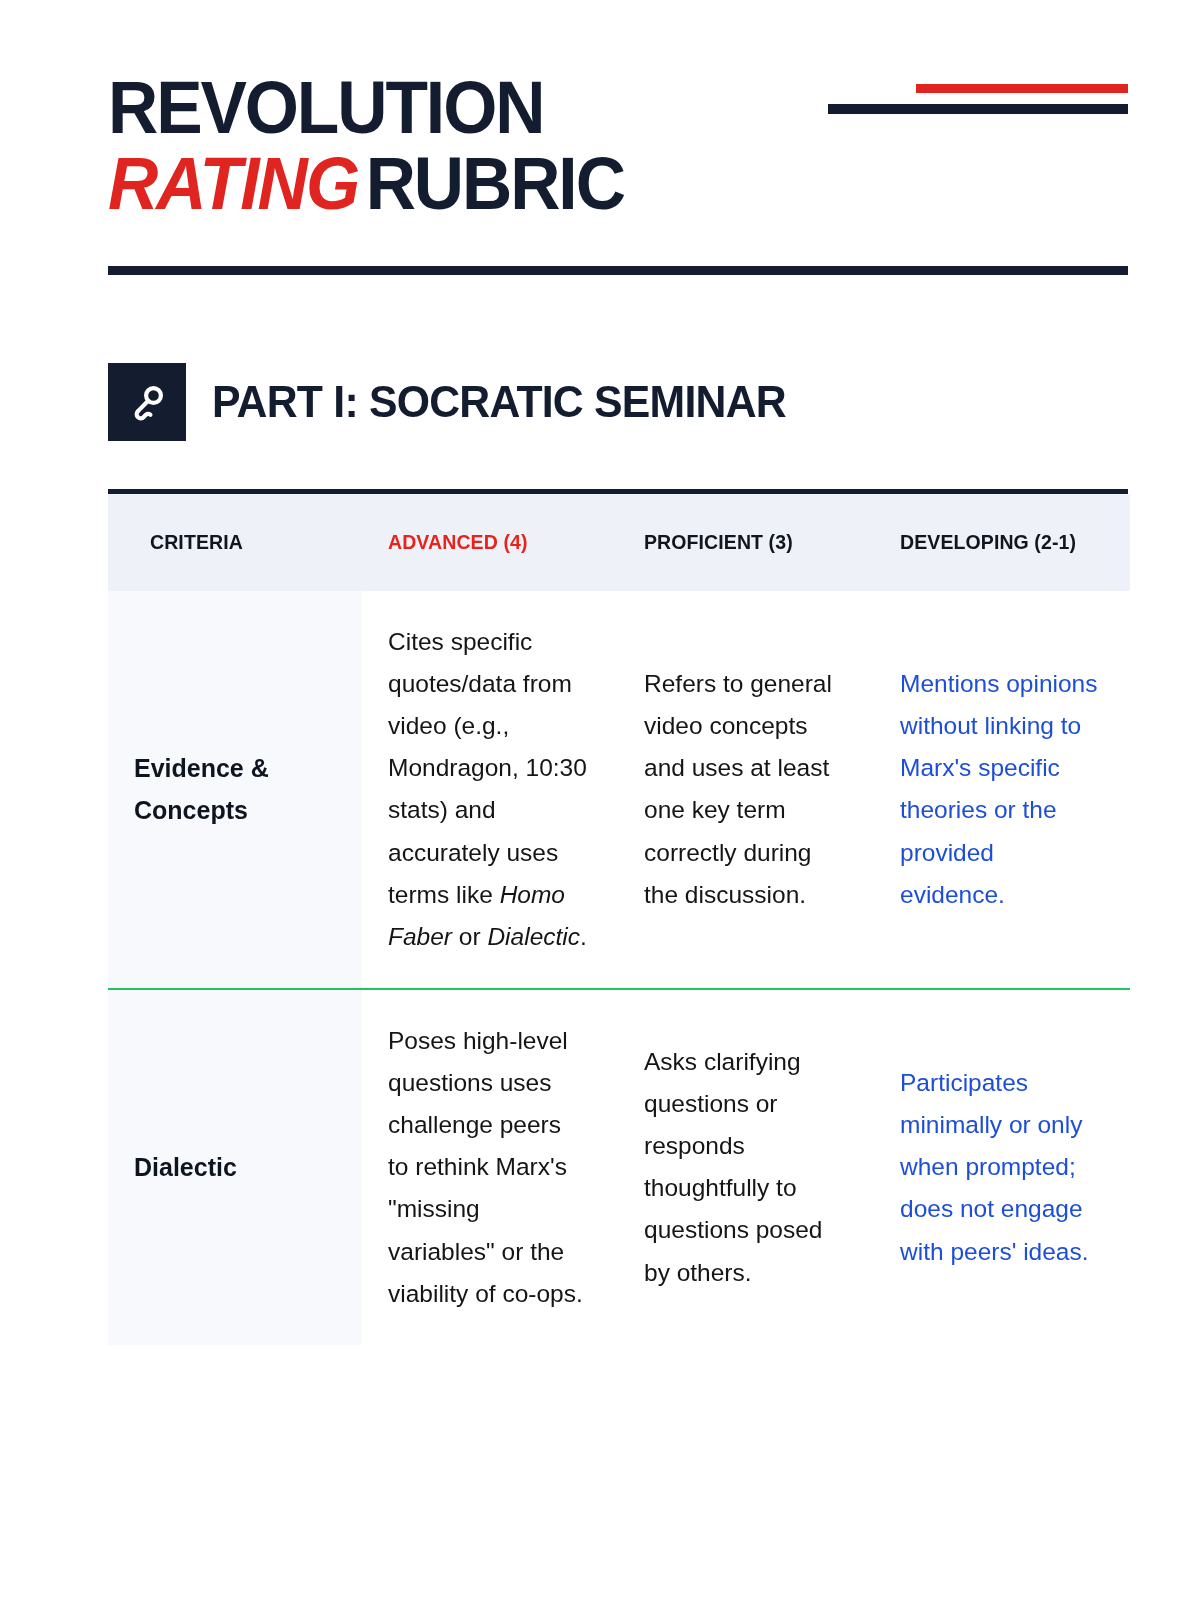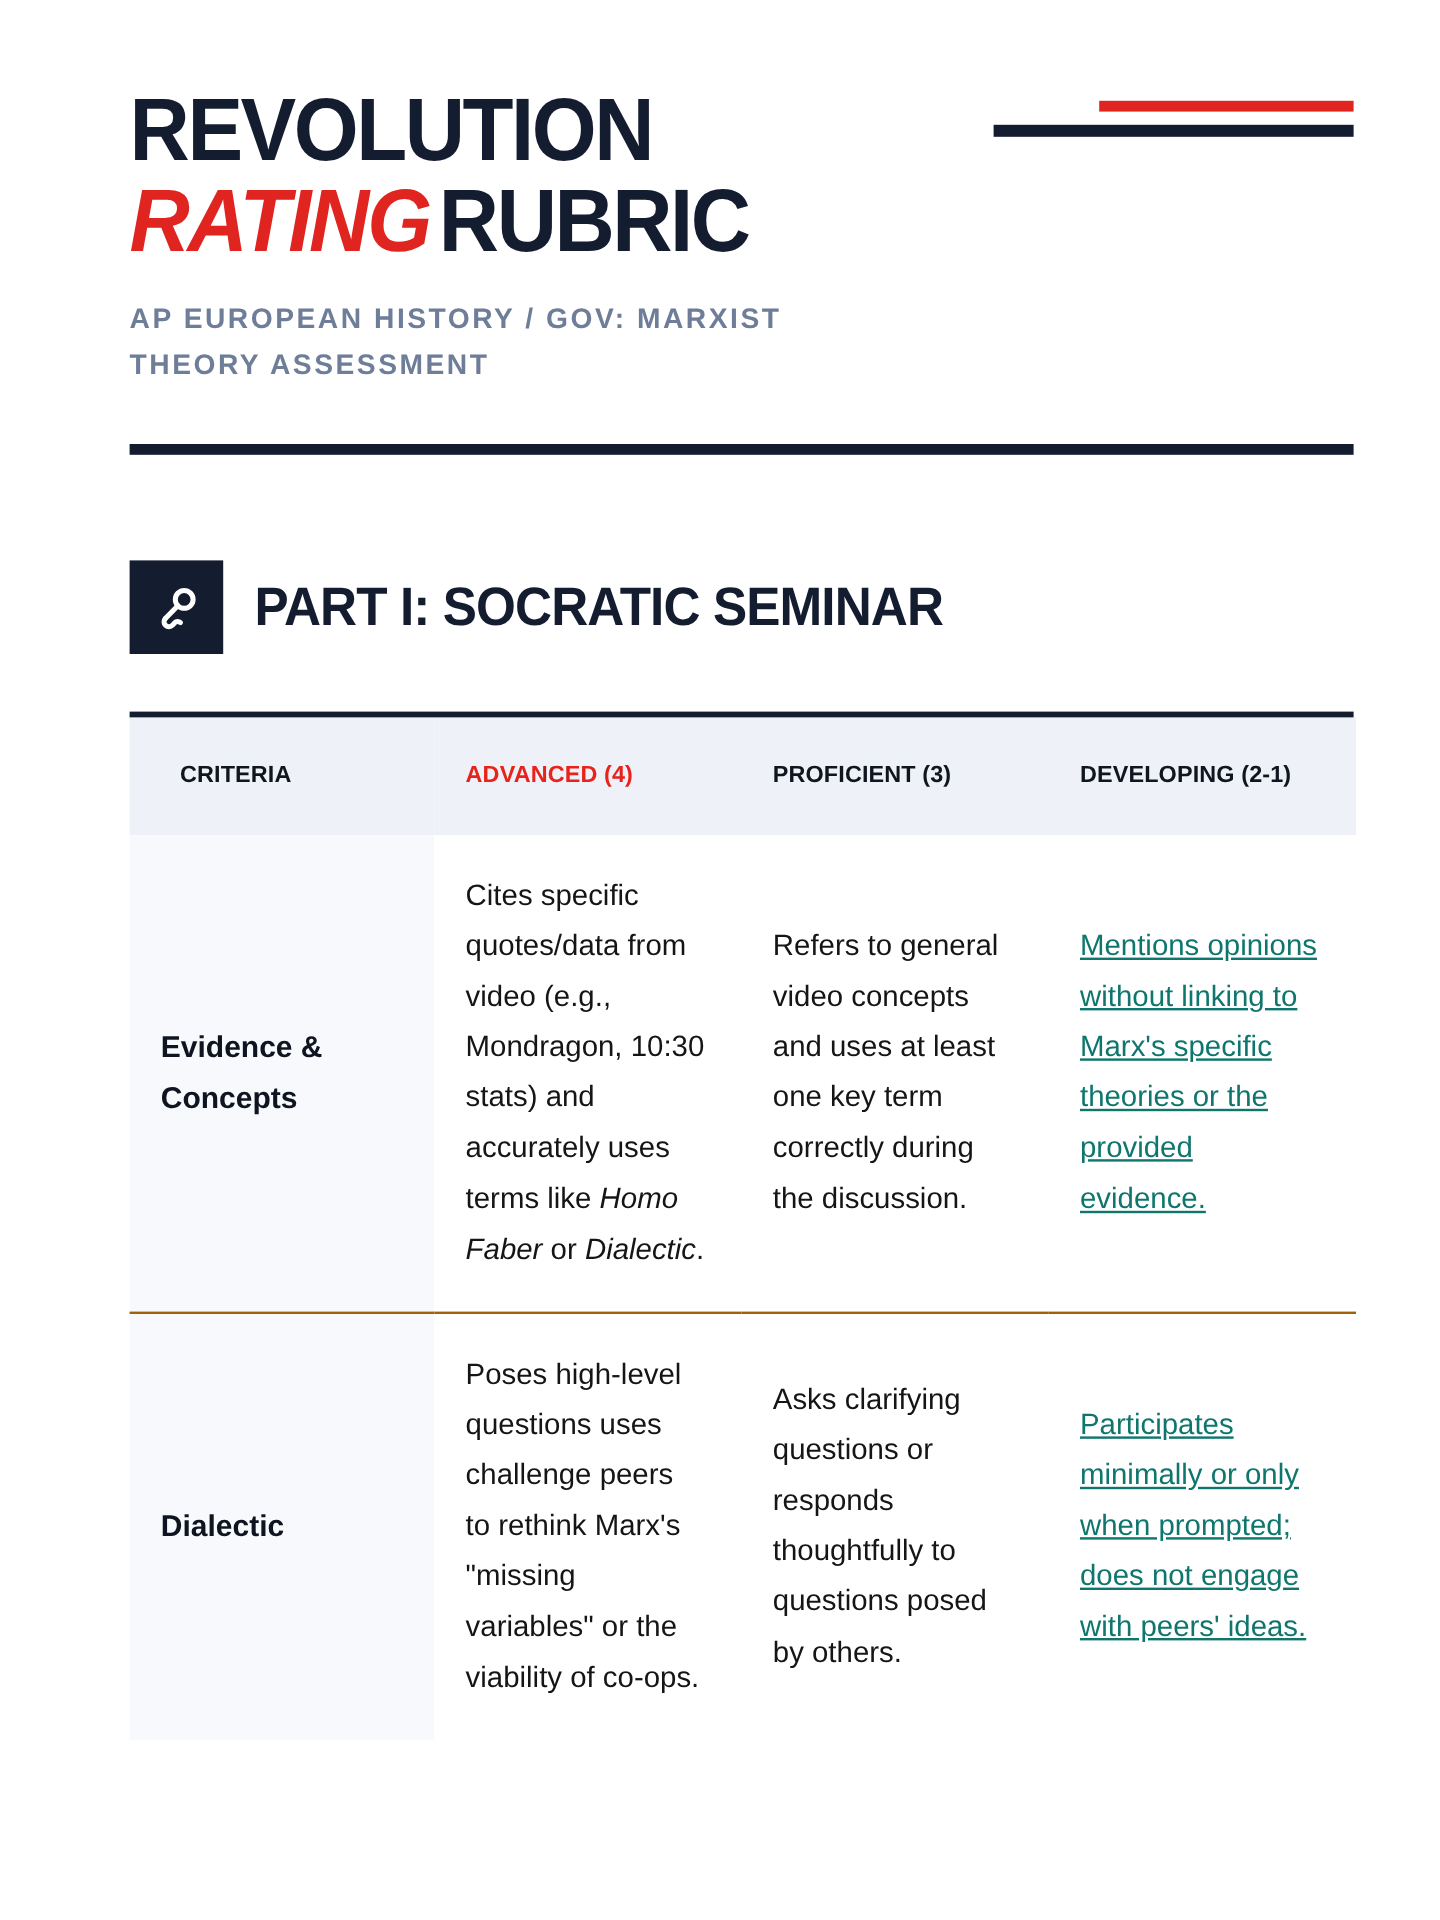--- a/index.html
+++ b/index.html
@@ -167,35 +167,34 @@
   thead th.th-advanced { color: #E8231B; }
   thead th.th-criteria { padding-left: 42px; }
 
   tbody td {
     vertical-align: middle;
     padding: 30px 30px 30px 26px;
     font-family: "Liberation Sans", sans-serif;
     font-size: 24.5px;
     line-height: 1.72;
     color: #151515;
-    border-bottom: 2px solid #a16207;
+    border-bottom: 2px solid #22c55e;
     background: #ffffff;
   }
 
   tbody td.cell-criteria {
     background: #F7F9FC;
     font-weight: 700;
     font-size: 25px;
     line-height: 1.68;
     color: #0F1520;
   }
 
   tbody td.cell-developing {
-    color: #0f766e;
-    text-decoration: underline;
+    color: #1d4ed8;
   }
 
   tbody td em {
     font-style: italic;
   }
 
   tbody tr:last-child td { border-bottom: none; }
 </style>
 </head>
 <body>
@@ -207,21 +206,20 @@
     <div class="corner-rules">
       <div class="corner-rule-red"></div>
       <div class="corner-rule-dark"></div>
     </div>
 
     <div class="title-block">
       <div class="title-line">REVOLUTION</div>
       <div class="title-line title-line-2"><span class="title-italic-red">RATING</span><span>RUBRIC</span></div>
     </div>
 
-    <div class="subtitle">AP EUROPEAN HISTORY / GOV: MARXIST THEORY ASSESSMENT</div>
   </div>
 
   <div class="header-divider"></div>
 
   <div class="section">
 
     <div class="section-head">
       <div class="section-icon">
         <svg width="44" height="44" viewBox="0 0 44 44" aria-hidden="true">
           <g fill="none" stroke="#FFFFFF" stroke-width="4.2" stroke-linecap="round" stroke-linejoin="round">

